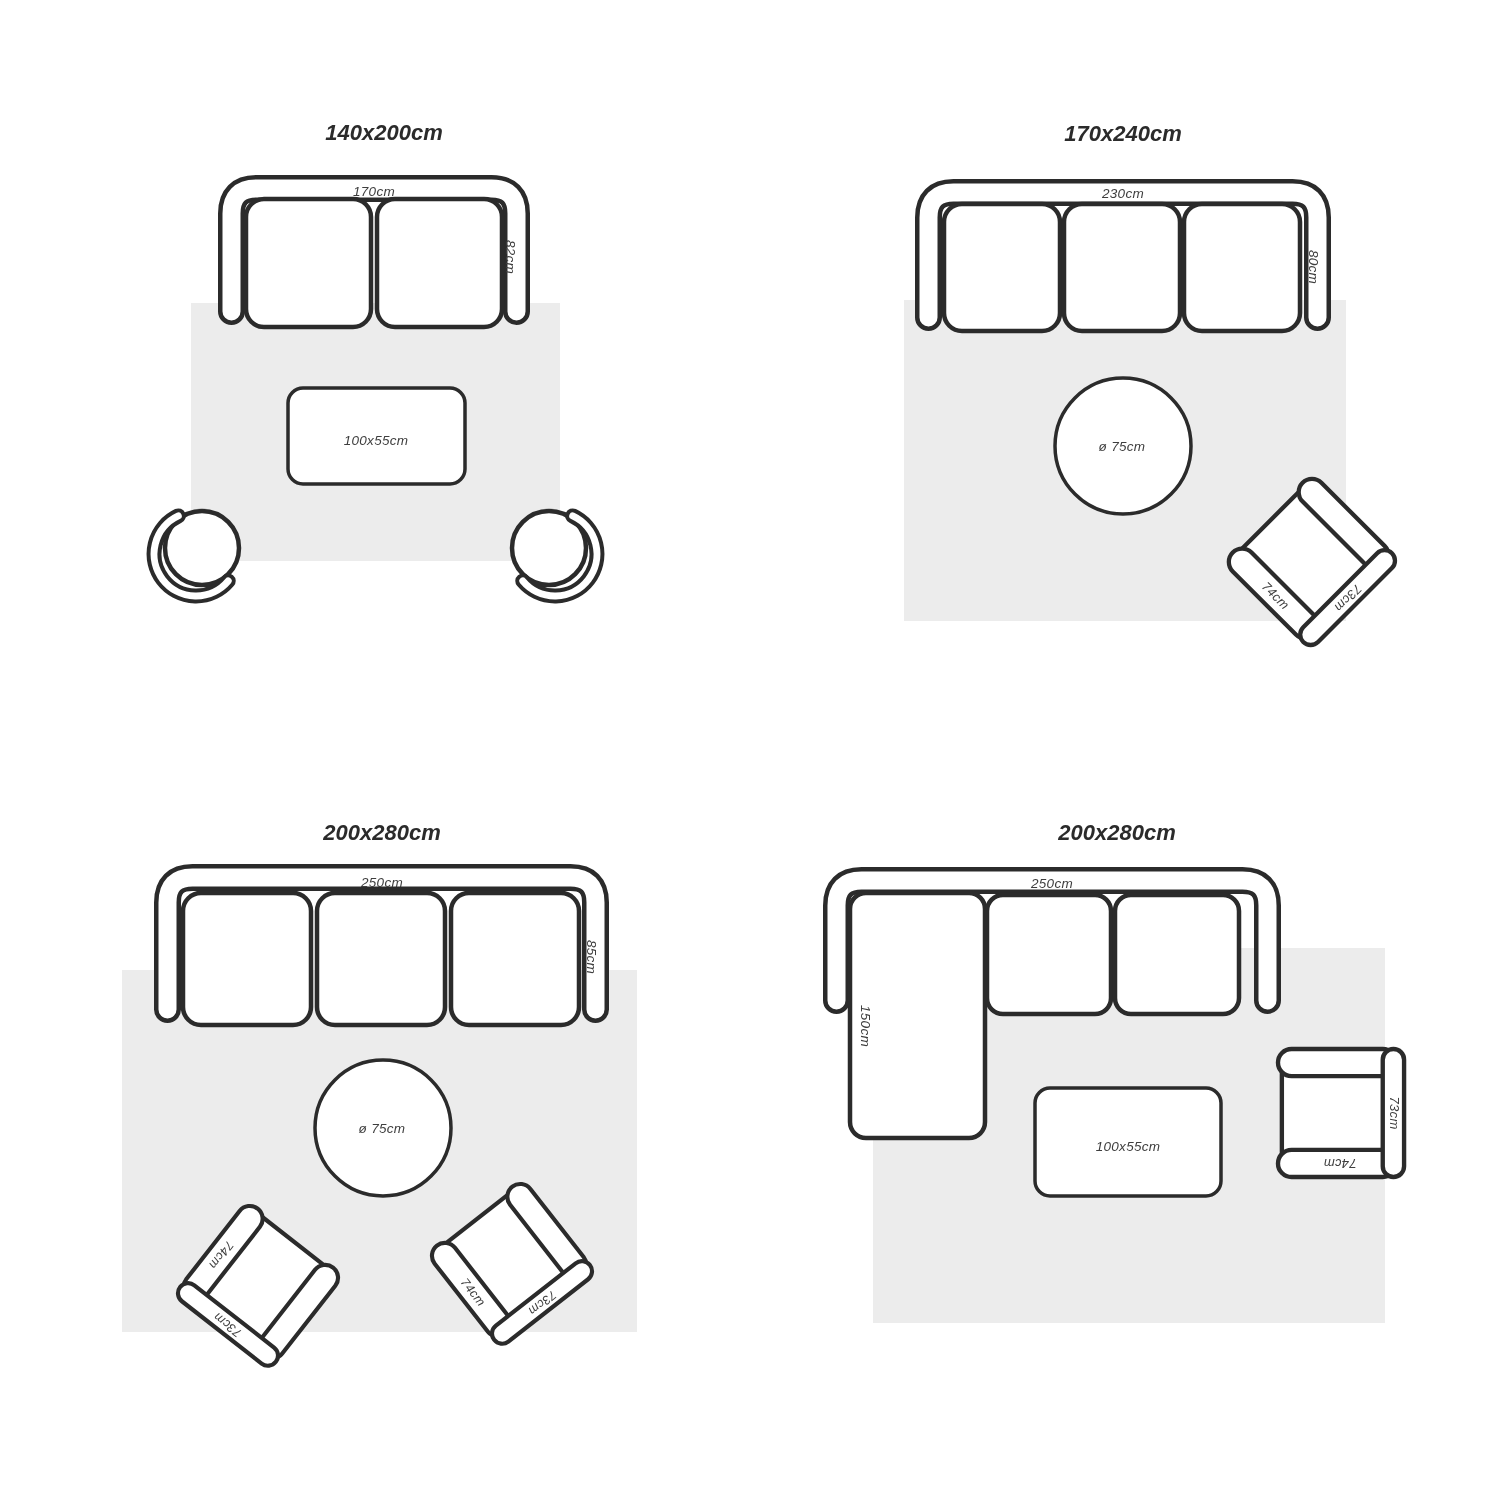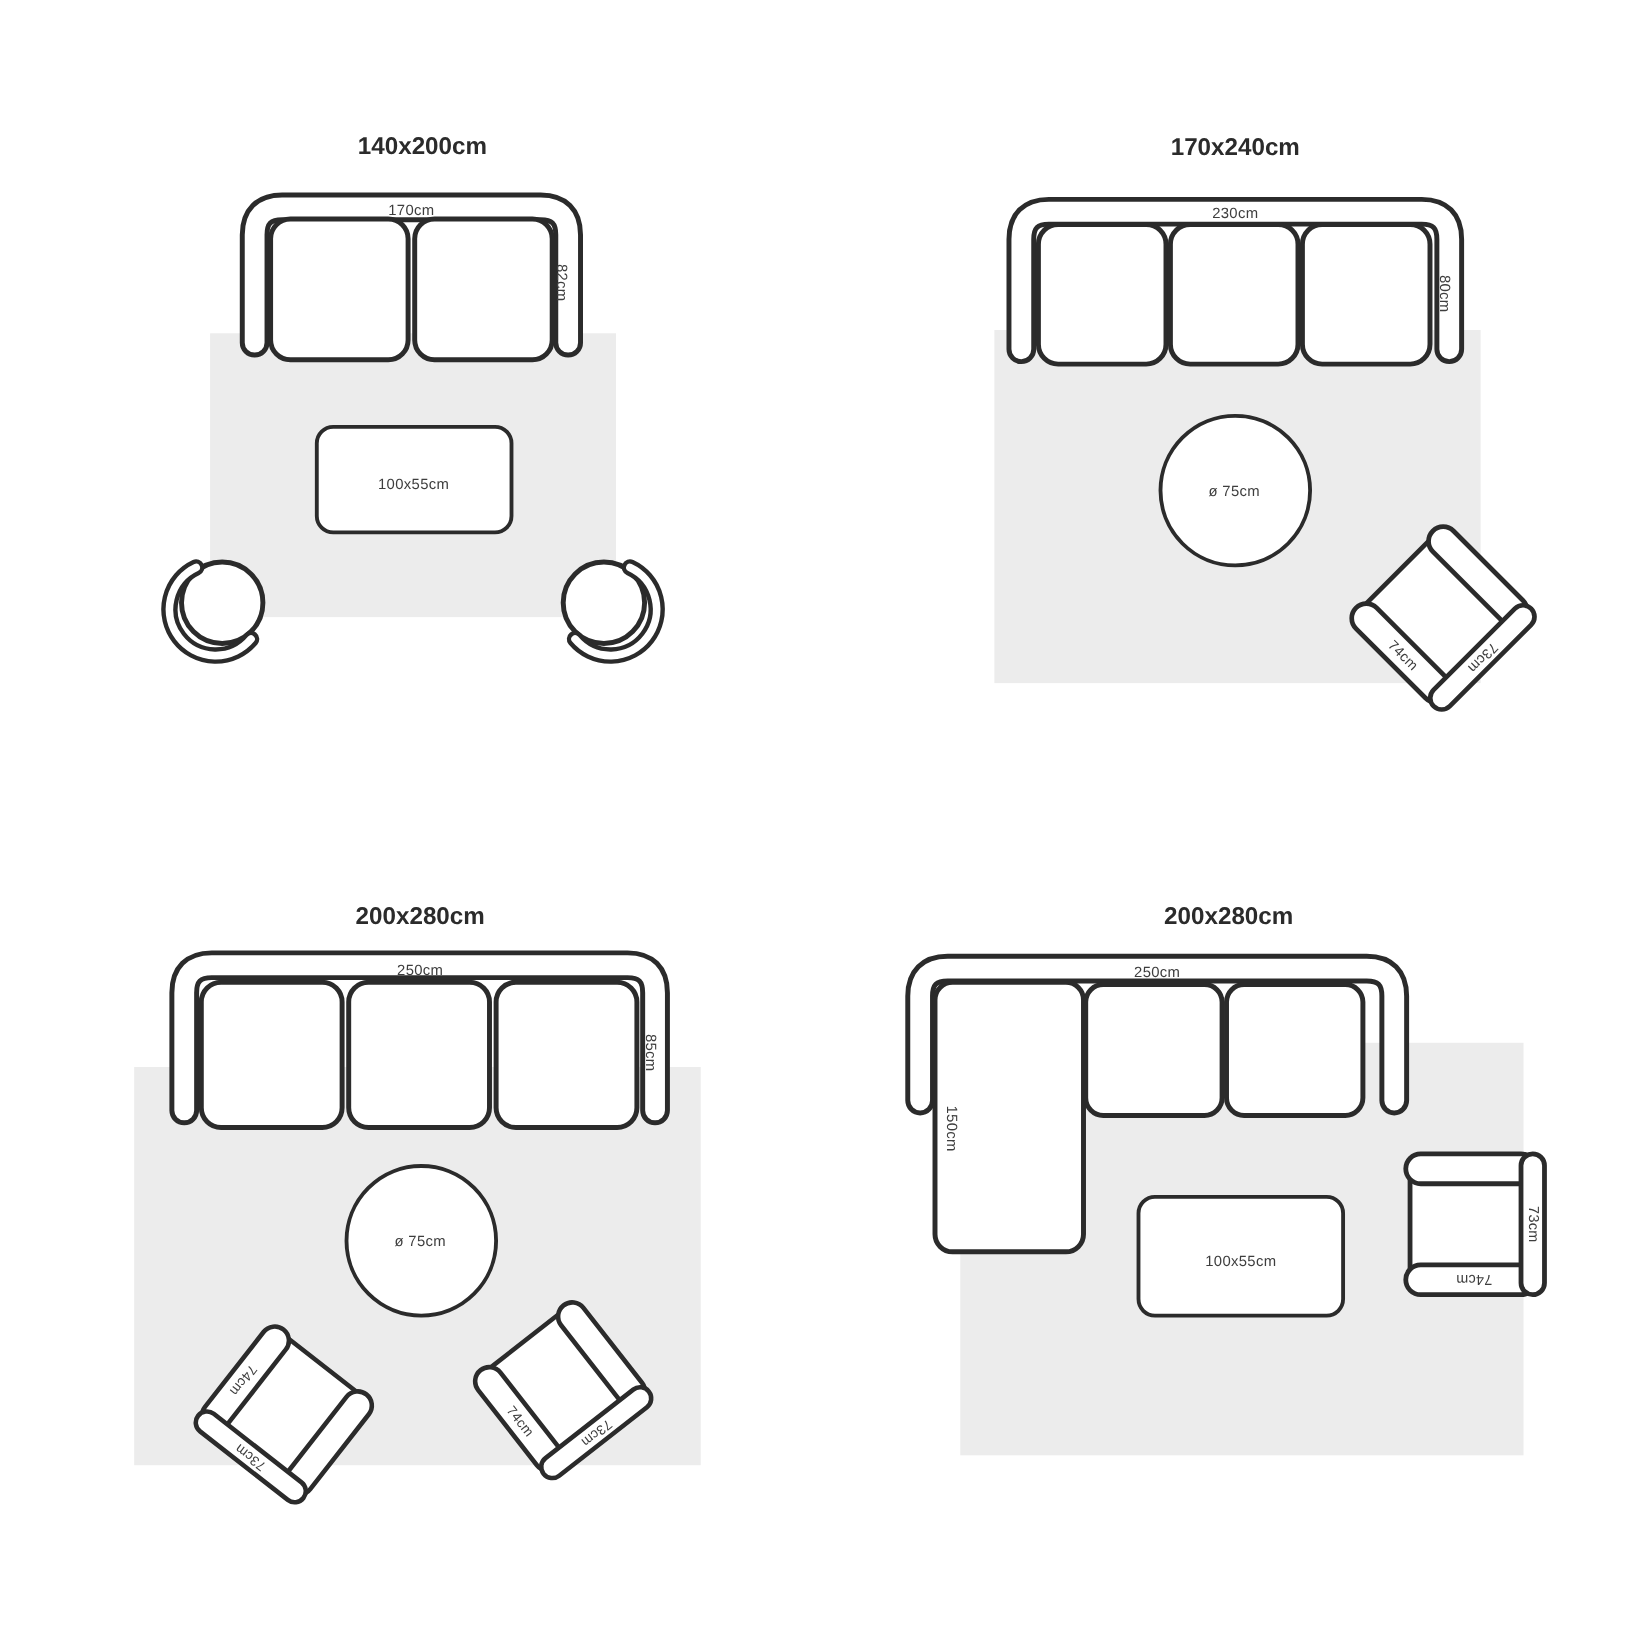--- a/index.html
+++ b/index.html
@@ -1,19 +1,19 @@
 <!DOCTYPE html>
 <html style="--outline: #2b2b2b; --rug: #ececec; --label: #3e3e3e; --title: #2b2b2b; --fill: #ffffff; --bg: #ffffff;"><head>
 <meta charset="utf-8">
 <style>
   :root{
     --outline:#2b2b2b; --rug:#ececec; --label:#3e3e3e; --title:#2b2b2b; --bg:#ffffff; --fill:#ffffff;
   }
   html,body{margin:0;padding:0;background:var(--bg);}
-  .stage{width:1256px;height:1500px;position:relative;background:var(--bg);}
+  .stage{width:1256px;height:1500px;position:relative;background:var(--bg);font-style:italic;}
   svg{display:block;}
   text{font-family:"Liberation Sans",sans-serif;}
   .rug{fill:var(--rug);stroke:none;}
   .furn{fill:var(--fill);stroke:var(--outline);stroke-width:4.5;}
   .tbl{fill:var(--fill);stroke:var(--outline);stroke-width:3.5;}
   .shellD{fill:none;stroke:var(--outline);stroke-width:27;stroke-linecap:round;stroke-linejoin:round;}
   .shellW{fill:none;stroke:var(--fill);stroke-width:18;stroke-linecap:round;stroke-linejoin:round;}
   .tubeD{fill:none;stroke:var(--outline);stroke-width:15;stroke-linecap:round;}
   .tubeW{fill:none;stroke:var(--fill);stroke-width:7;stroke-linecap:round;}
   .dim{font-size:13.5px;fill:var(--label);text-anchor:middle;letter-spacing:0.3px;}

